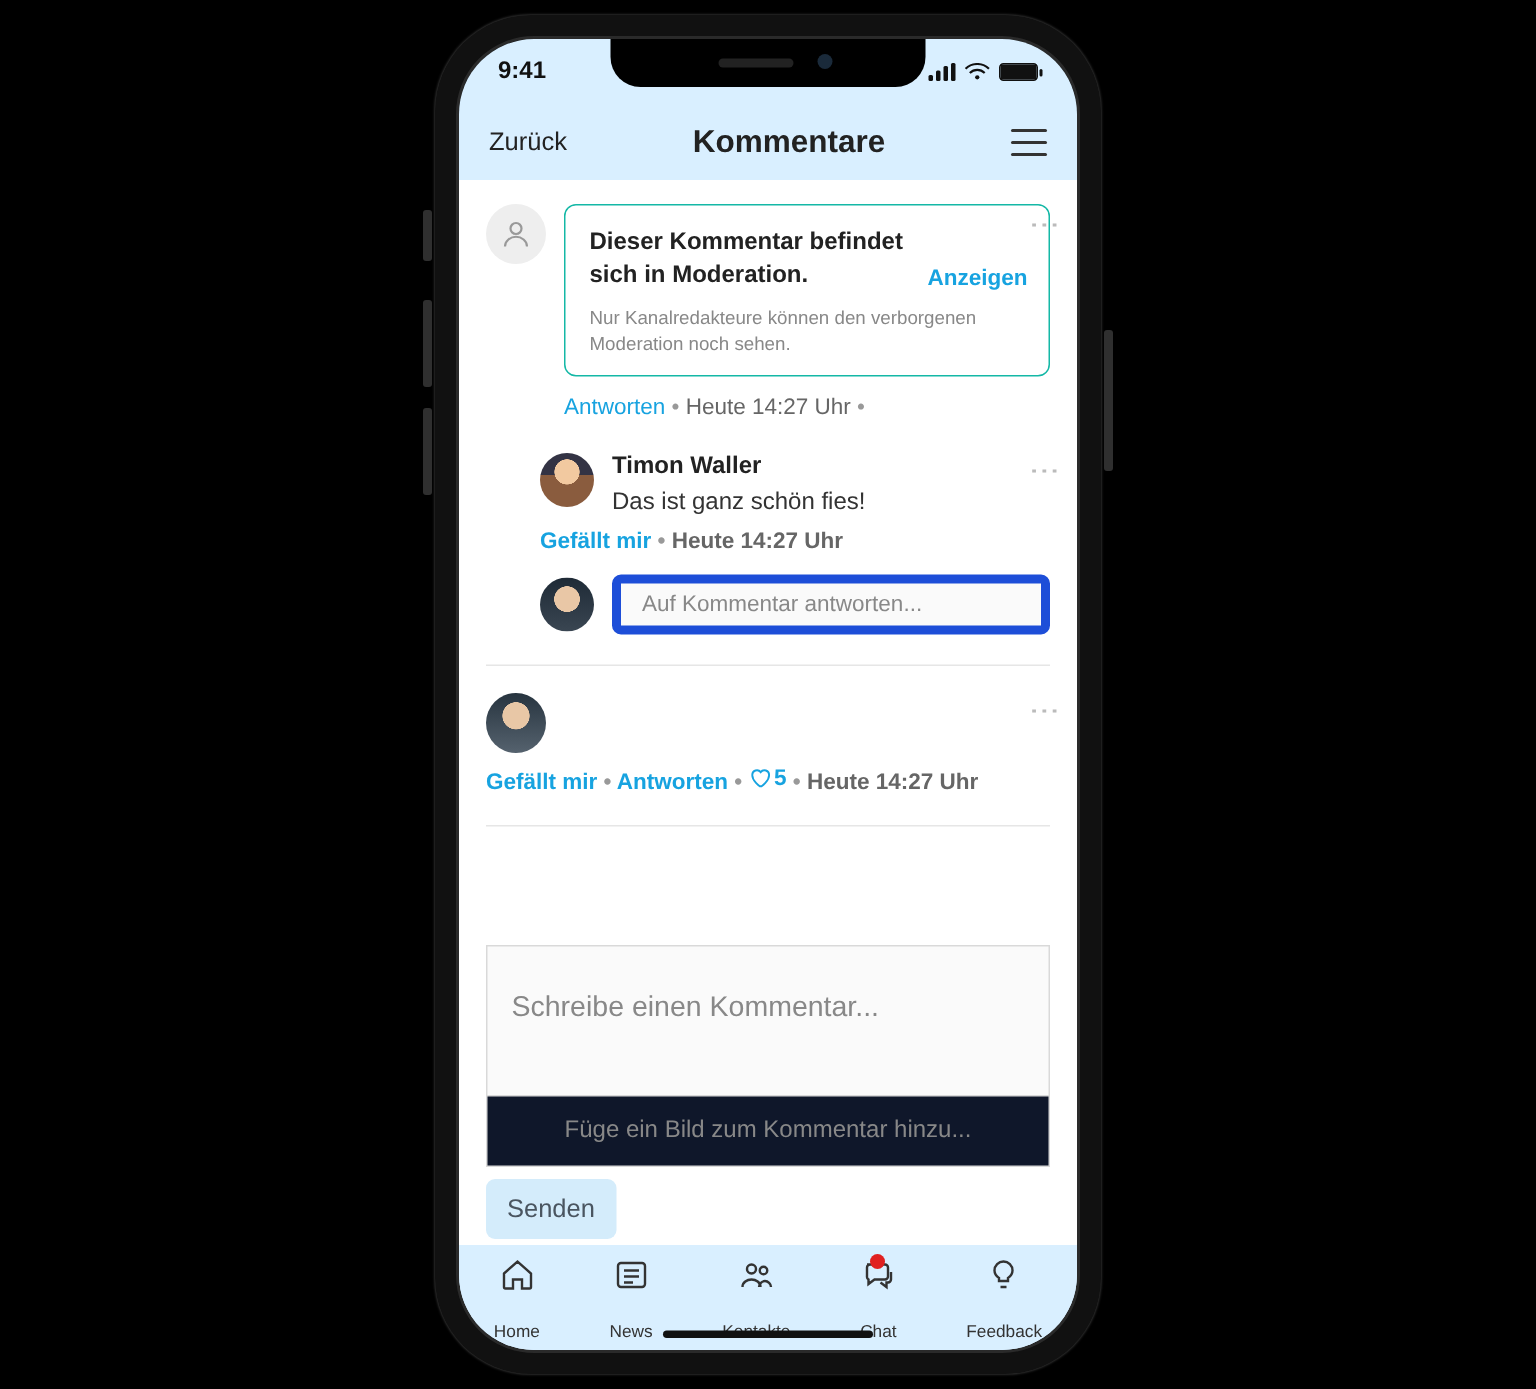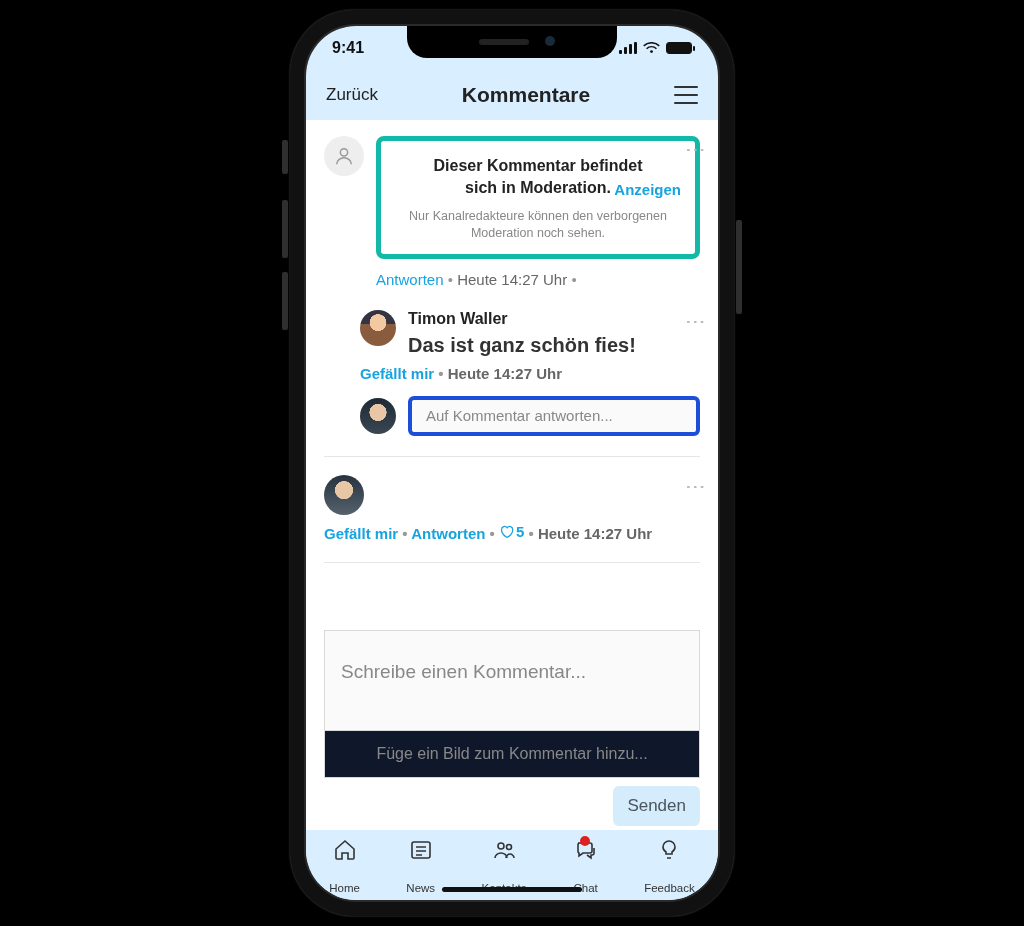--- a/index.html
+++ b/index.html
@@ -75,63 +75,62 @@
   .avatar { width:40px; height:40px; border-radius:50%; flex-shrink:0; background:#eee; display:flex; align-items:center;justify-content:center;}
   .avatar.sm { width:36px; height:36px; }
   .avatar svg { width:22px; height:22px; stroke:#999; fill:none; stroke-width:1.6;}
   .avatar.face { position:relative; overflow:hidden;}
   .avatar.face::before{content:"";position:absolute;inset:0;border-radius:50%;}
   .av-a { background:radial-gradient(circle at 50% 35%, #f2c9a0 0 28%, transparent 29%), linear-gradient(#334 0 40%, #8a5c3e 40% 100%);}
   .av-b { background:radial-gradient(circle at 50% 40%, #e9c7a6 0 30%, transparent 31%), linear-gradient(#1e2a36,#3a4652);}
   .av-c { background:radial-gradient(circle at 50% 38%, #e8c7a6 0 28%, transparent 29%), linear-gradient(#27343f,#55626e);}
 
   .mod-box {
-    flex:1; border:5px solid #14b8a6; border-radius:8px; padding:14px 16px 12px 16px;
+    flex:1; border:1px solid #14b8a6; border-radius:8px; padding:14px 16px 12px 16px;
     position:relative;
-    text-align:center;
   }
   .mod-title { font-weight:700; font-size:16px; color:#222; line-height:1.35; }
   .mod-show { position:absolute; right:14px; top:40px; color:#17a3e0; font-weight:700; font-size:15px;}
   .mod-sub { font-size:12.5px; color:#888; margin-top:10px; line-height:1.35;}
   .dots-abs { position:absolute; right:20px; color:#bbb; font-size:20px; line-height:0.4; writing-mode:vertical-rl;}
 
   .meta { font-size:15px; color:#666; margin-top:12px; }
   .meta .lnk { color:#17a3e0; }
   .sep { color:#999; }
 
   .reply { margin-left:36px; margin-top:22px; position:relative;}
   .name { font-weight:700; font-size:16px; color:#222;}
-  .body { font-size:20px; color:#333; margin-top:6px;font-weight:bold;}
+  .body { font-size:16px; color:#333; margin-top:6px;}
   .meta2 { font-size:15px; color:#666; margin-top:8px;font-weight:bold;}
   .meta2 .lnk { color:#17a3e0; }
   .heart { color:#17a3e0; font-size:15px; display:inline-flex; align-items:center; gap:2px;}
 
   .reply-input {
     margin-left:36px; margin-top:14px; display:flex; gap:12px; align-items:center;
   }
   .rinput {
-    flex:1; border:4px solid #1d4ed8; border-radius:6px; height:40px;
+    flex:1; border:6px solid #1d4ed8; border-radius:6px; height:40px;
     padding:0 14px; font-size:15px; color:#888; background:#fafafa;
     display:flex; align-items:center;
   }
 
   .divider { height:1px; background:#e6e6e6; margin:20px 0 18px 0;}
 
   .thread2 { position:relative; }
 
   .composer { padding:4px 18px 4px 18px; }
   .compose-box {
     border:1px solid #d9d9d9; border-bottom:none; height:100px;
     padding:30px 16px; font-size:19px; color:#888; background:#fafafa;
   }
   .compose-img {
     border:1px solid #d9d9d9; height:48px; display:flex; align-items:center; justify-content:center;
     font-size:16px; color:#888; background:#0f172a;
   }
-  .send-row { display:flex; justify-content:flex-end; margin-top:8px;}
+  .send-row { display:flex; justify-content:flex-start; margin-top:8px;}
   .send-btn {
     background:#d4ecfb; color:#4a5560; font-size:17px;
     padding:10px 14px; border-radius:6px;
   }
 
   
   .tabbar {
     height:70px; background:#d9efff; display:flex; justify-content:space-around;
     align-items:flex-start; padding-top:8px; position:relative;
   }

